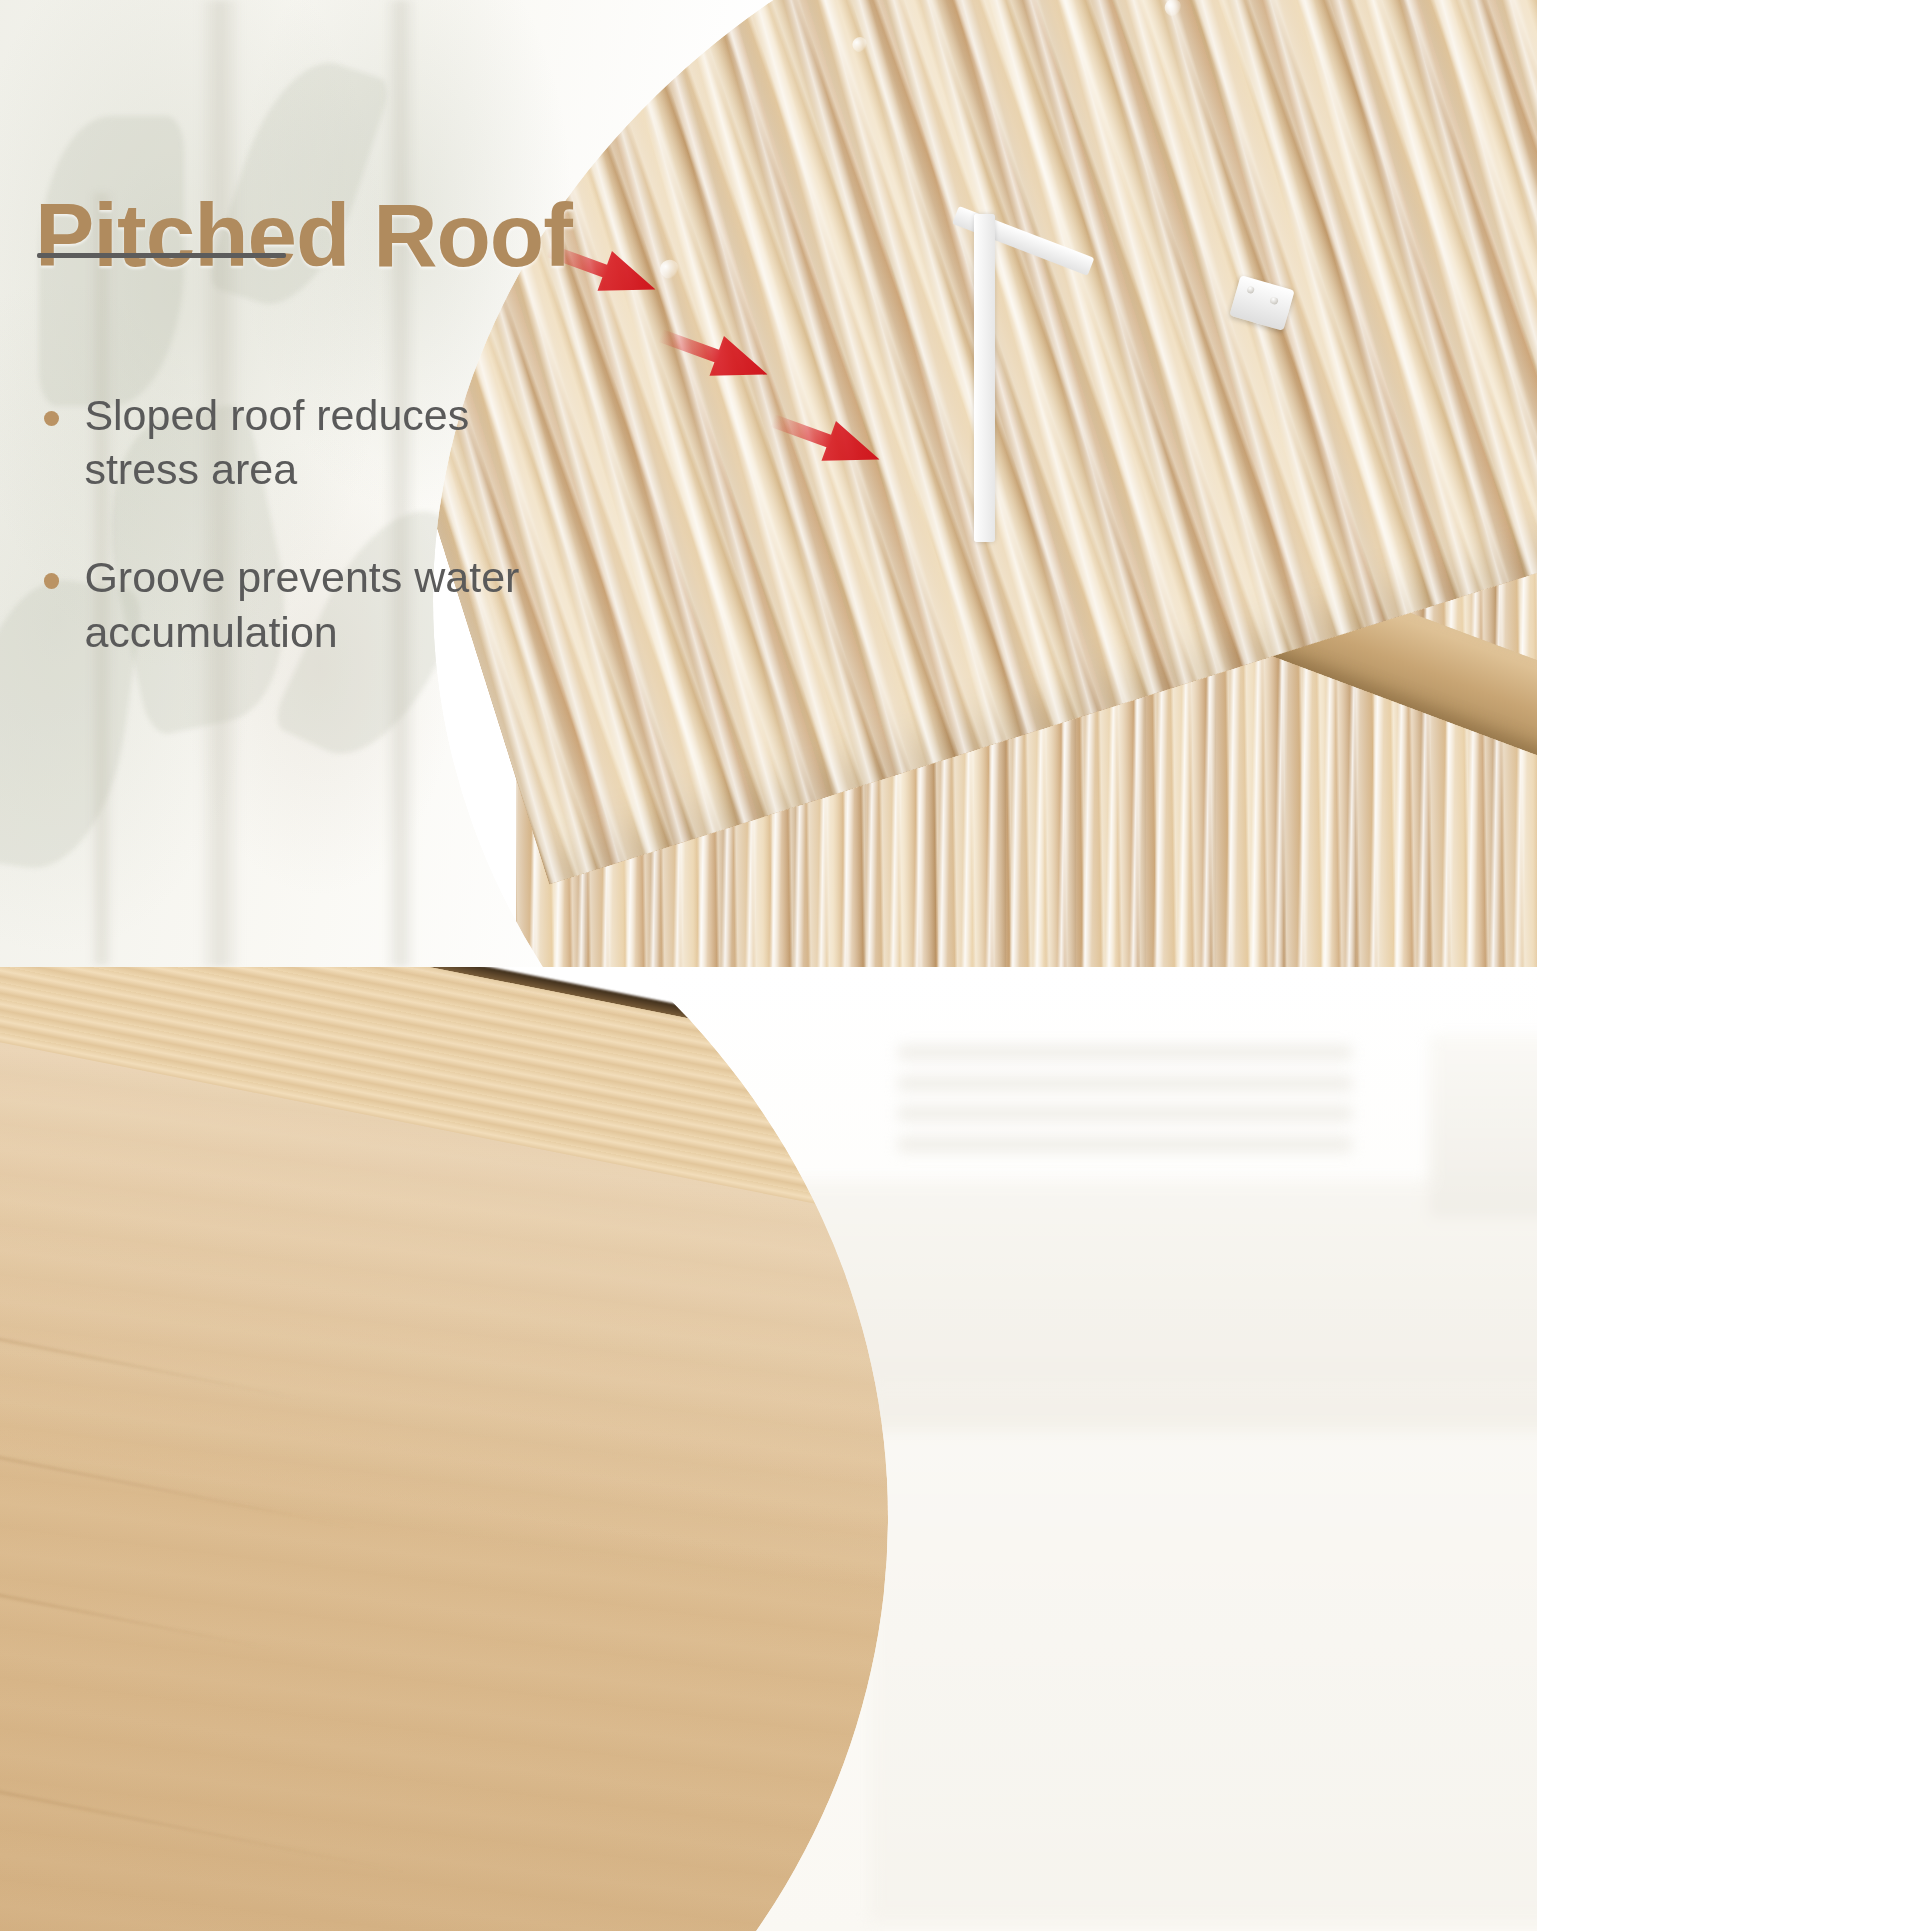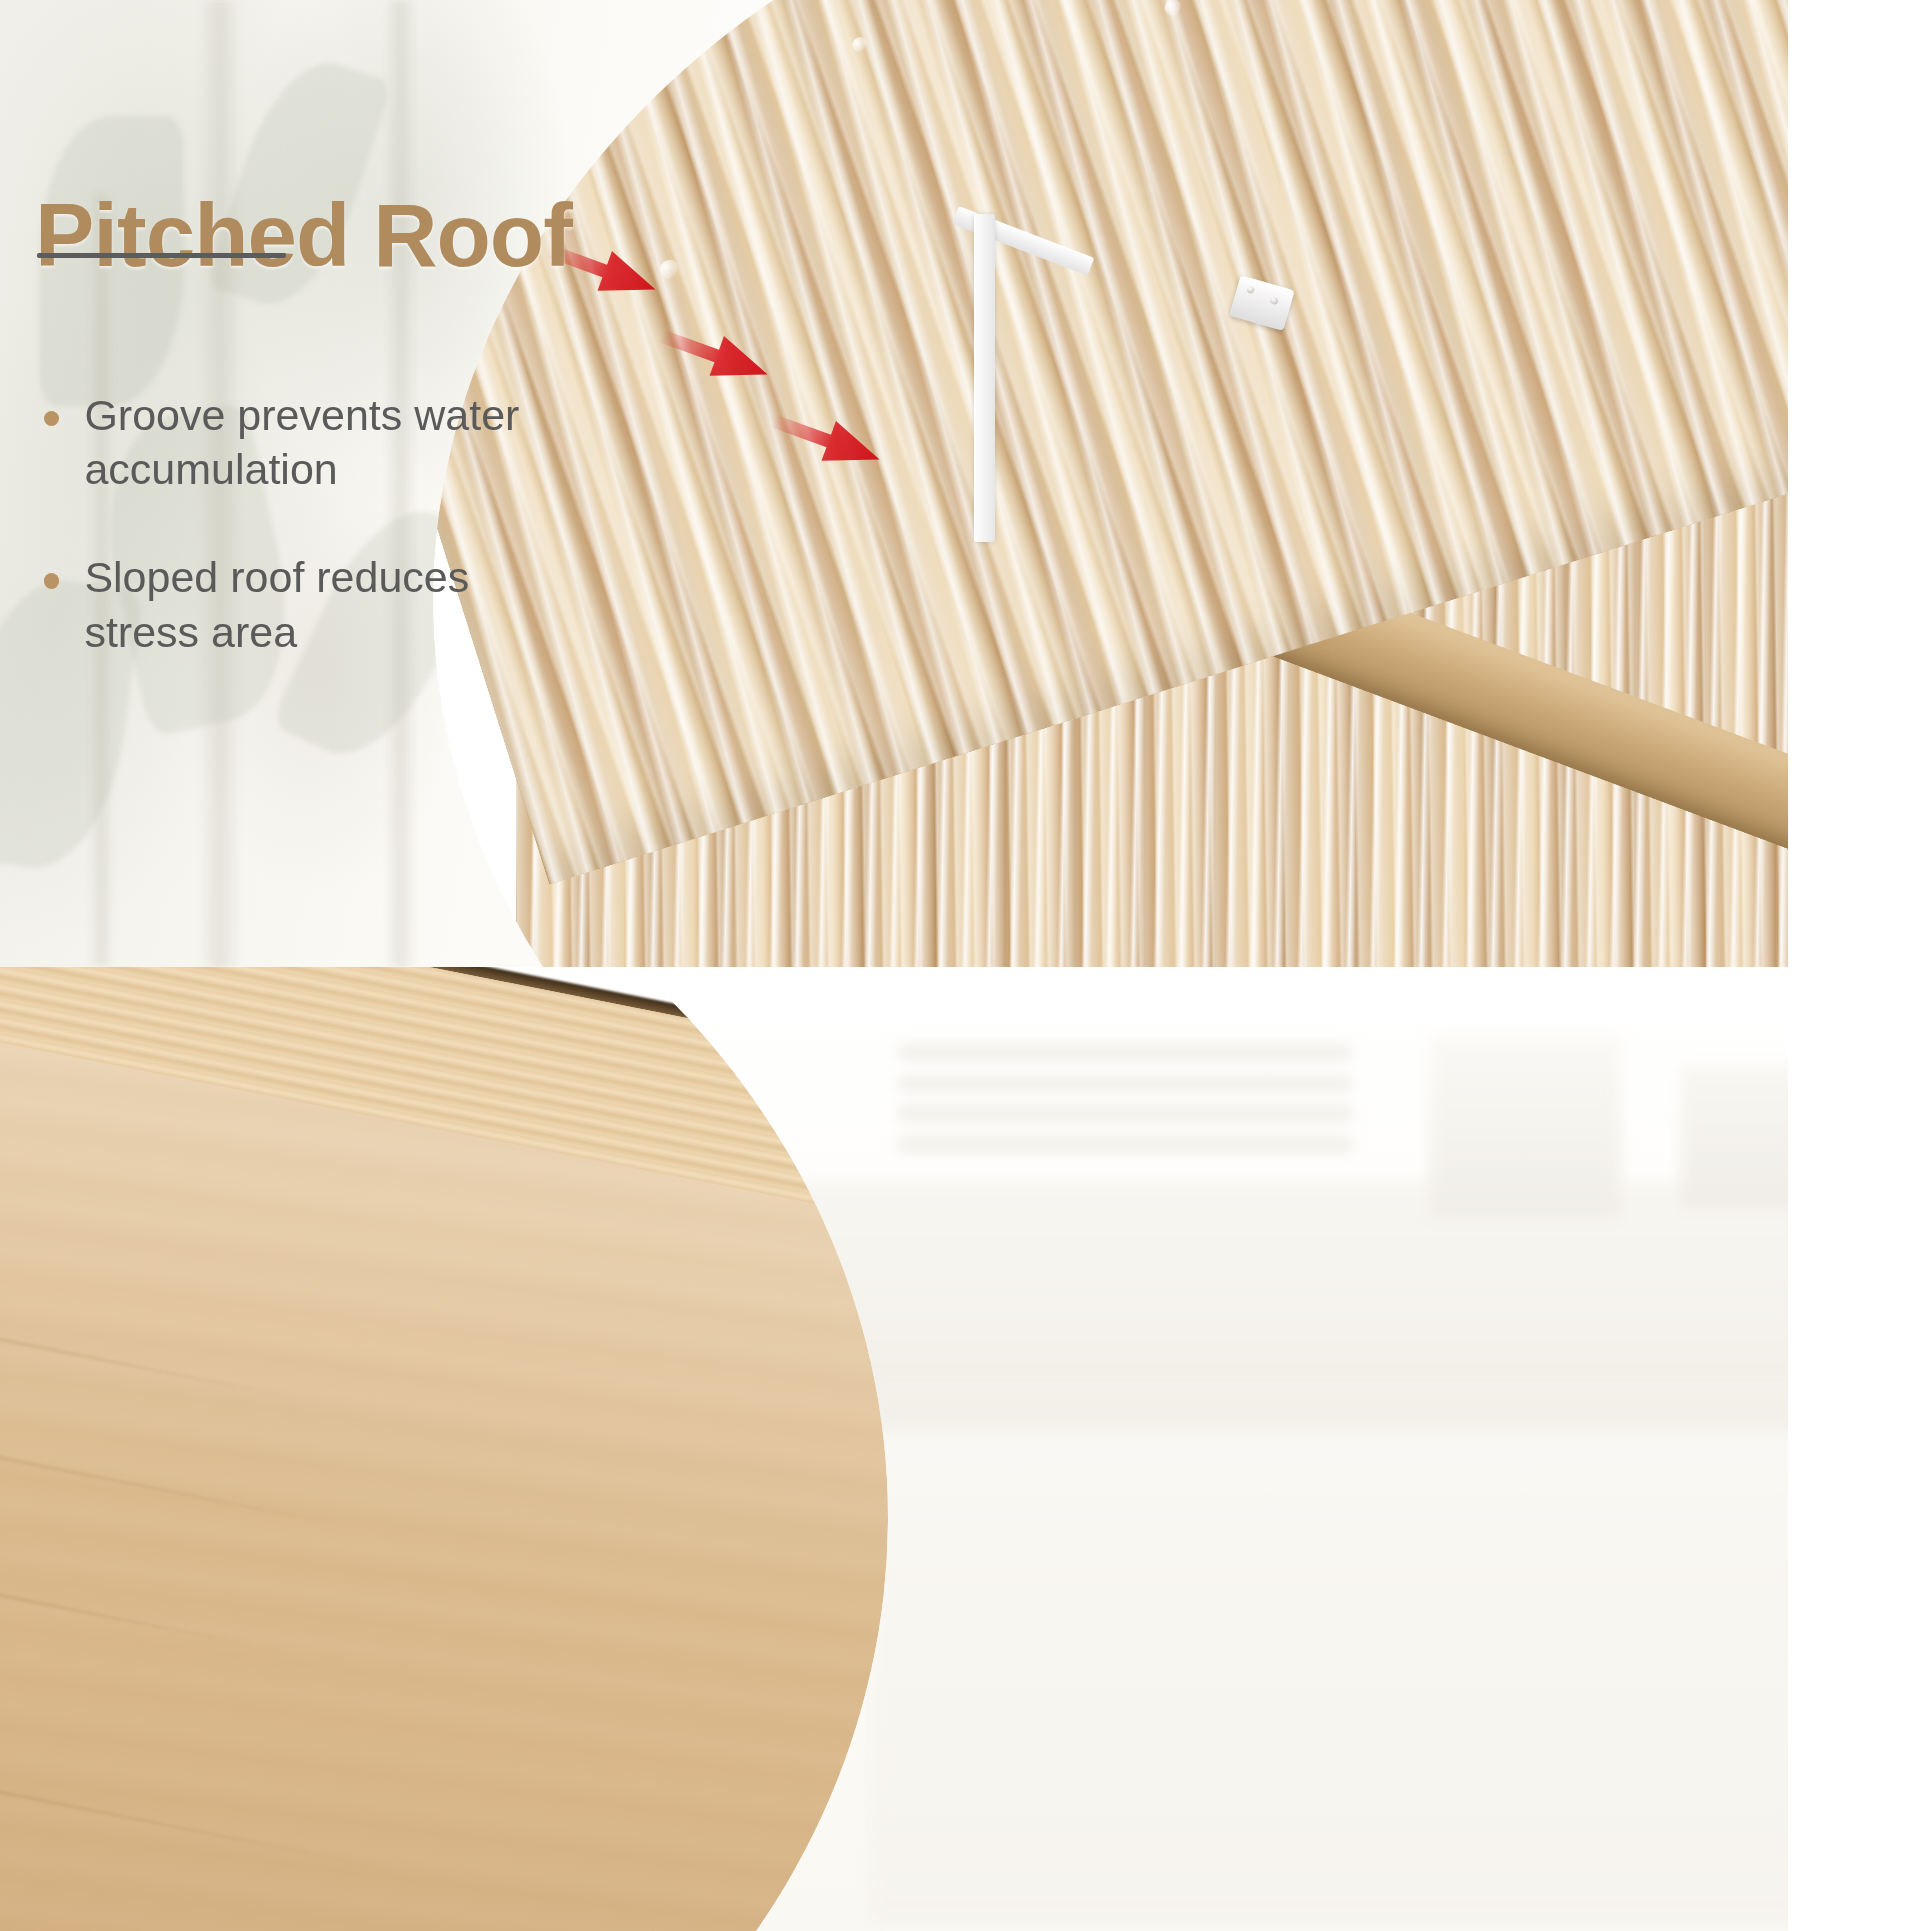--- a/index.html
+++ b/index.html
@@ -4,21 +4,21 @@
 <style>
   html,body{margin:0;padding:0;}
   body{
     width:1931px;height:1931px;overflow:hidden;
     font-family:"Liberation Sans", sans-serif;
     background:#ffffff;
   }
   .canvas{position:relative;width:1931px;height:1931px;overflow:hidden;background:#fff;}
 
   
-  .panel{position:absolute;left:0;width:1788px;overflow:hidden;}
+  .panel{position:absolute;left:0;width:1537px;overflow:hidden;}
   #panel-top{top:0;height:967px;background:#fbfaf7;}
   #panel-bottom{top:967px;height:964px;background:#fcfbf8;}
 
   
   .bg-wash{position:absolute;inset:0;pointer-events:none;}
   .bg-top-wash{
     background:
       radial-gradient(ellipse 309px 541px at 174px 290px, rgba(186,190,170,.30), rgba(255,255,255,0) 70%),
       radial-gradient(ellipse 232px 415px at 406px 212px, rgba(172,178,158,.26), rgba(255,255,255,0) 72%),
       radial-gradient(ellipse 290px 483px at 58px 618px, rgba(190,194,176,.22), rgba(255,255,255,0) 70%),
@@ -285,25 +285,25 @@
         </div>
       </div>
     </div>
 
     <h1 class="title" id="title-pitched-roof">Pitched Roof</h1>
     <div class="rule" id="rule-top"></div>
 
     <div class="bullets left" id="bullets-roof">
       <div class="bullet">
         <span class="dot"></span>
-        <span class="btext">Groove prevents water accumulation</span>
+        <span class="btext">Sloped roof reduces stress area</span>
       </div>
       <div class="bullet">
         <span class="dot"></span>
-        <span class="btext">Sloped roof reduces stress area</span>
+        <span class="btext">Groove prevents water accumulation</span>
       </div>
     </div>
   </section>
 
   <section class="panel" id="panel-bottom">
 
     <div class="bg-wash bg-bottom-wash">
       <div class="patio" style="left:753px;top:68px;width:1217px;height:406px;">
         <div class="patio-slab" style="left:0;top:145px;width:1217px;height:251px;"></div>
         <div class="bench-slat" style="left:145px;top:9.7px;width:454px;height:15.4px;"></div>

